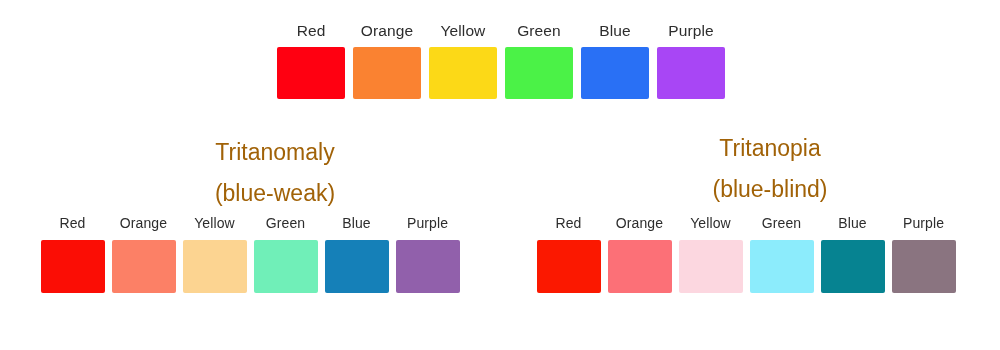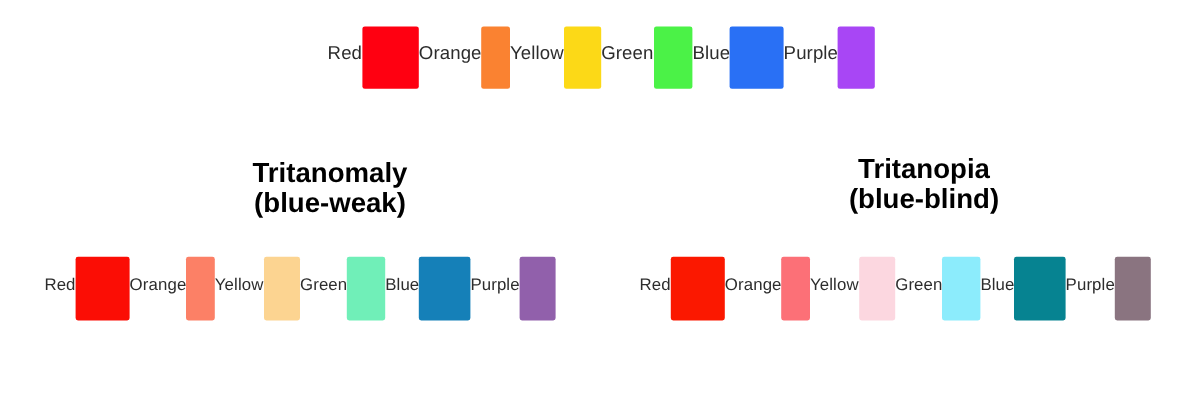--- a/index.html
+++ b/index.html
@@ -19,21 +19,21 @@
   .palette {
     position: absolute;
   }
 
   .swatch-row {
     display: flex;
   }
 
   .swatch-cell {
     display: flex;
-    flex-direction: row;
+    flex-direction: column;
     align-items: center;
   }
 
   .swatch-label {
     font-size: 15px;
     line-height: 18px;
     color: #2d2d2d;
     white-space: nowrap;
     text-align: center;
     letter-spacing: 0.1px;
@@ -50,25 +50,25 @@
     top: 22px;
   }
   #reference-palette .swatch-cell { width: 76px; }
   #reference-palette .swatch-label { font-size: 15.5px; margin-bottom: 7px; }
   #reference-palette .swatch-chip { width: 68px; height: 52px; }
 
   
   .section-heading {
     position: absolute;
     font-size: 23px;
-    line-height: 25px;
-    color: #000000;
+    line-height: 41px;
+    color: #a16207;
     text-align: center;
     white-space: pre-line;
-    font-weight: 700;
+    font-weight: 400;
   }
   #tritanomaly-heading {
     left: 100px;
     top: 132px;
     width: 350px;
   }
   #tritanopia-heading {
     left: 595px;
     top: 128px;
     width: 350px;

